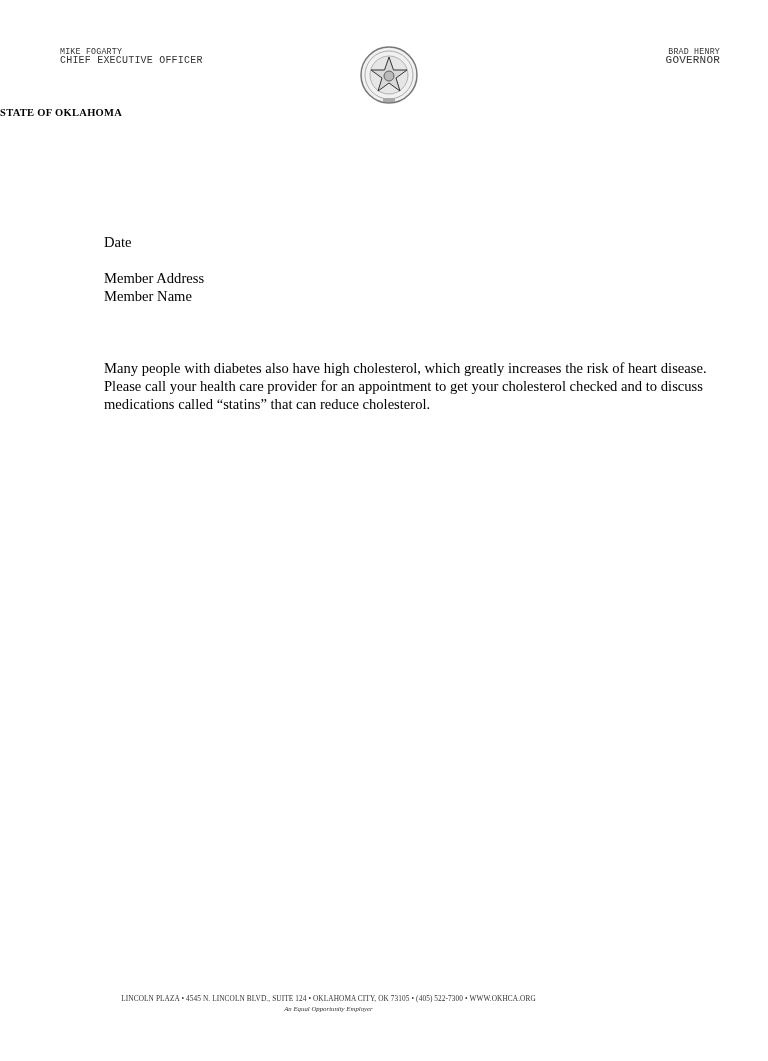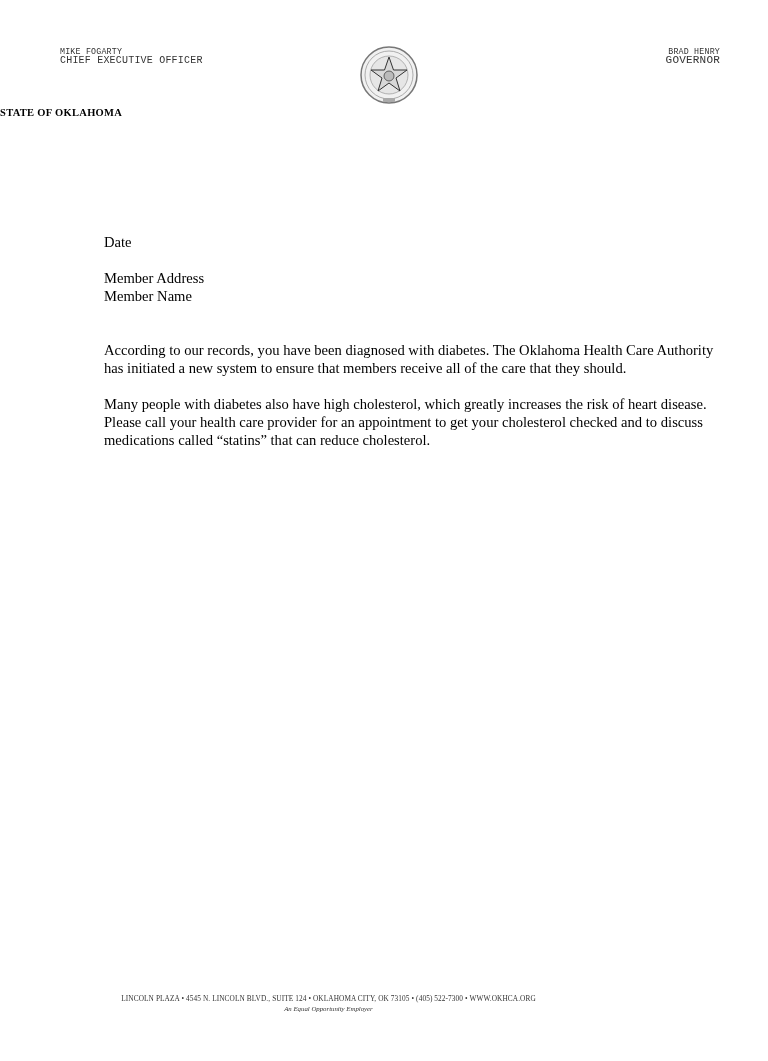--- a/index.html
+++ b/index.html
@@ -48,21 +48,20 @@
   </div>
 </div>
 
 <div id="body">
   <p>Date</p>
   <div class="gap"></div>
   <p>Member Address</p>
   <p>Member Name</p>
   <div class="gap"></div>
   <div class="gap"></div>
-  <p style="width:630px;">According to our records, you have been diagnosed with diabetes. The Oklahoma Health Care Authority has initiated a new system to ensure that members receive all of the care that they should.</p>
   <div class="gap"></div>
   <p style="width:635px;">Many people with diabetes also have high cholesterol, which greatly increases the risk of heart disease.  Please call your health care provider for an appointment to get your cholesterol checked and to discuss medications called “statins” that can reduce cholesterol.</p>
   <div class="gap"></div>
   <div class="gap"></div>
 </div>
 
 <div id="footer">
   <div class="addr">LINCOLN PLAZA  •  4545 N. LINCOLN BLVD., SUITE 124  •  OKLAHOMA CITY, OK 73105  •  (405) 522-7300  •  WWW.OKHCA.ORG</div>
   <div class="eoe">An Equal Opportunity Employer</div>
 </div>

